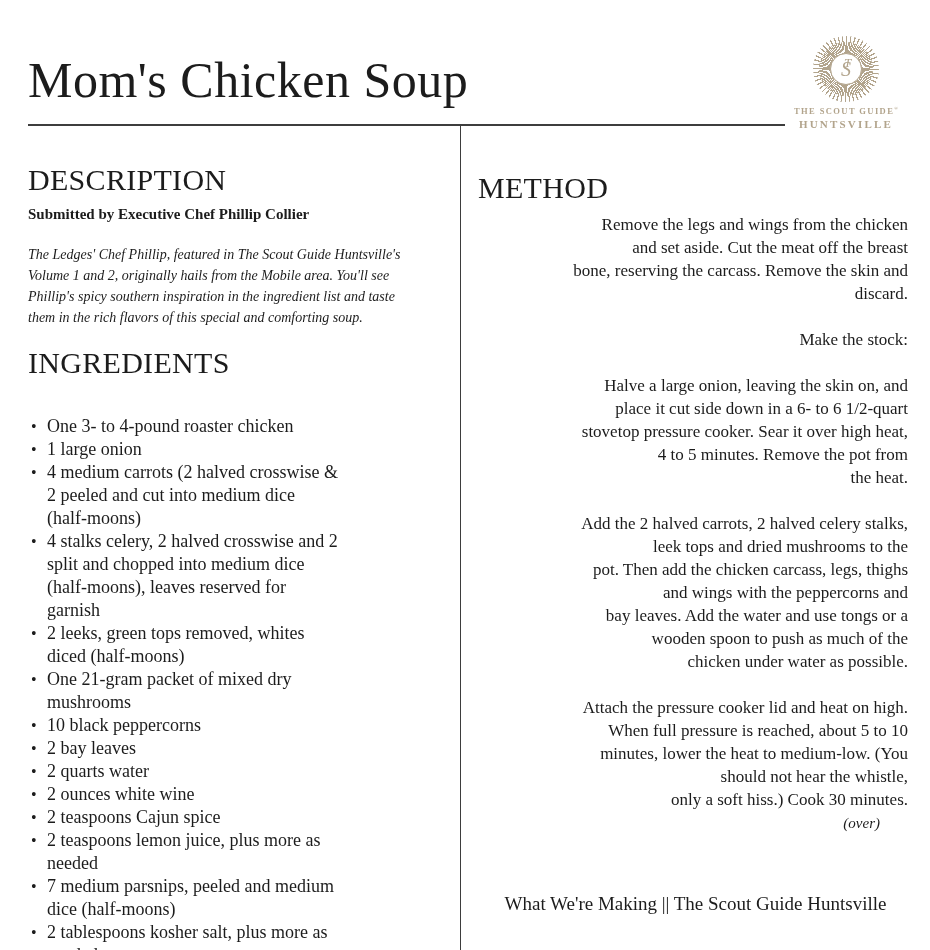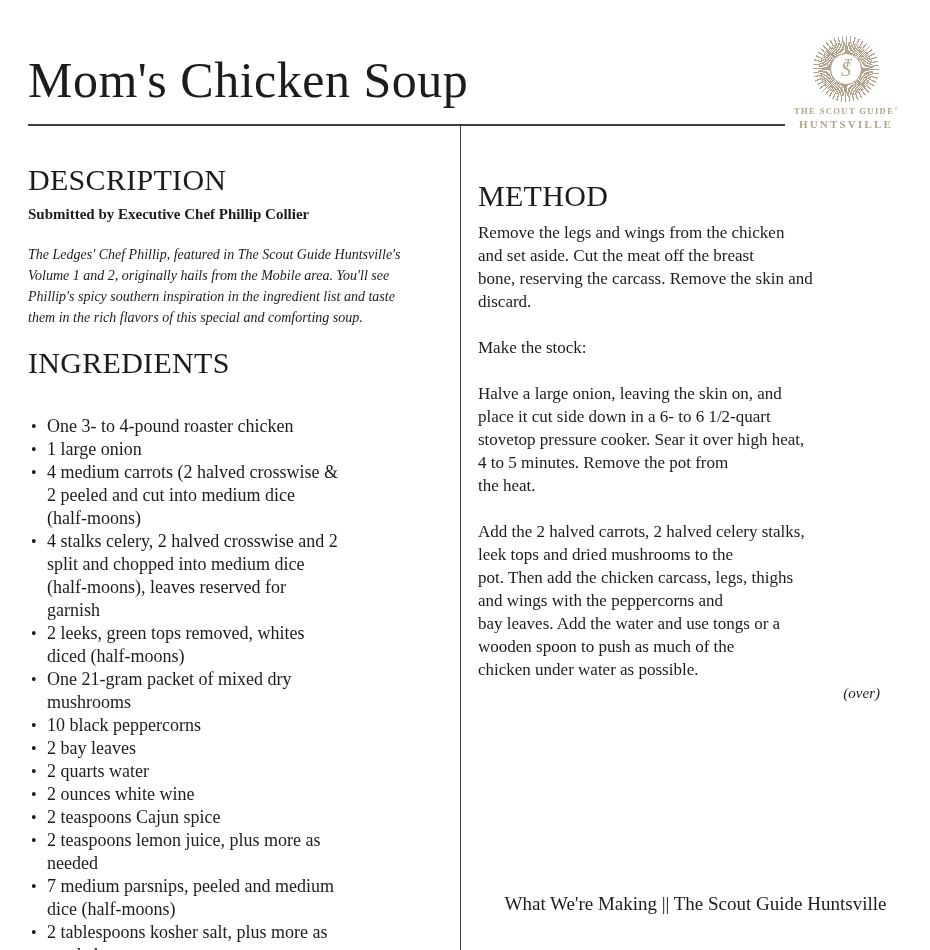--- a/index.html
+++ b/index.html
@@ -53,21 +53,21 @@
   .logo-loc {
     margin-top:2px; color:#b2a48c; font-weight:700;
     font-size:11px; letter-spacing:2.2px;
   }
   
   .columns {
     position:absolute; left:0; top:126px; right:0; bottom:0;
     display:flex; align-items:stretch;
   }
   .col-left  { width:460px; padding:0 10px 0 28px; }
-  .col-right { flex:1; border-left:1.6px solid #3d3d3d; padding:16px 22px 0 17px; position:relative; }
+  .col-right { flex:1; border-left:1.6px solid #3d3d3d; padding:8px 22px 0 17px; position:relative; }
   h2.section {
     font-size:30px; font-weight:400; line-height:34px; letter-spacing:0.3px;
   }
   .h-desc, .h-method { margin-top:37px; }
   .byline {
     margin-top:8px; font-weight:700;
     font-size:15px; line-height:19px;
   }
   .intro {
     margin-top:20px; font-style:italic;
@@ -79,21 +79,21 @@
     font-size:18px; line-height:23px;
   }
   ul.ingredients li {
     position:relative; padding-left:19px; white-space:pre-line;
   }
   ul.ingredients li::before {
     content:"\2022"; position:absolute; left:3px; top:0;
     font-size:16px;
   }
   .method-body p {
-    margin-top:23px; font-size:17px; line-height:23px; white-space:pre-line;
+    margin-top:23px; font-size:17px; line-height:23px; white-space:pre-line;text-align:right;
   }
   .method-body p.first { margin-top:8px; }
   .over-note {
     margin-top:4px; text-align:right; margin-right:28px;
     font-style:italic; font-size:15px;
   }
   .footer {
     position:absolute; left:0; right:0; top:767px;
     text-align:center; font-size:19px; white-space:nowrap;
   }
@@ -172,19 +172,24 @@
 stovetop pressure cooker. Sear it over high heat,
 4 to 5 minutes. Remove the pot from
 the heat.</p>
         <p>Add the 2 halved carrots, 2 halved celery stalks,
 leek tops and dried mushrooms to the
 pot. Then add the chicken carcass, legs, thighs
 and wings with the peppercorns and
 bay leaves. Add the water and use tongs or a
 wooden spoon to push as much of the
 chicken under water as possible.</p>
+        <p>Attach the pressure cooker lid and heat on high.
+When full pressure is reached, about 5 to 10
+minutes, lower the heat to medium-low. (You
+should not hear the whistle,
+only a soft hiss.) Cook 30 minutes.</p>
       </div>
       <div class="over-note">(over)</div>
       <div class="footer">What We're Making || The Scout Guide Huntsville</div>
     </div>
 
   </div>
 </div>
 
 </body></html>

